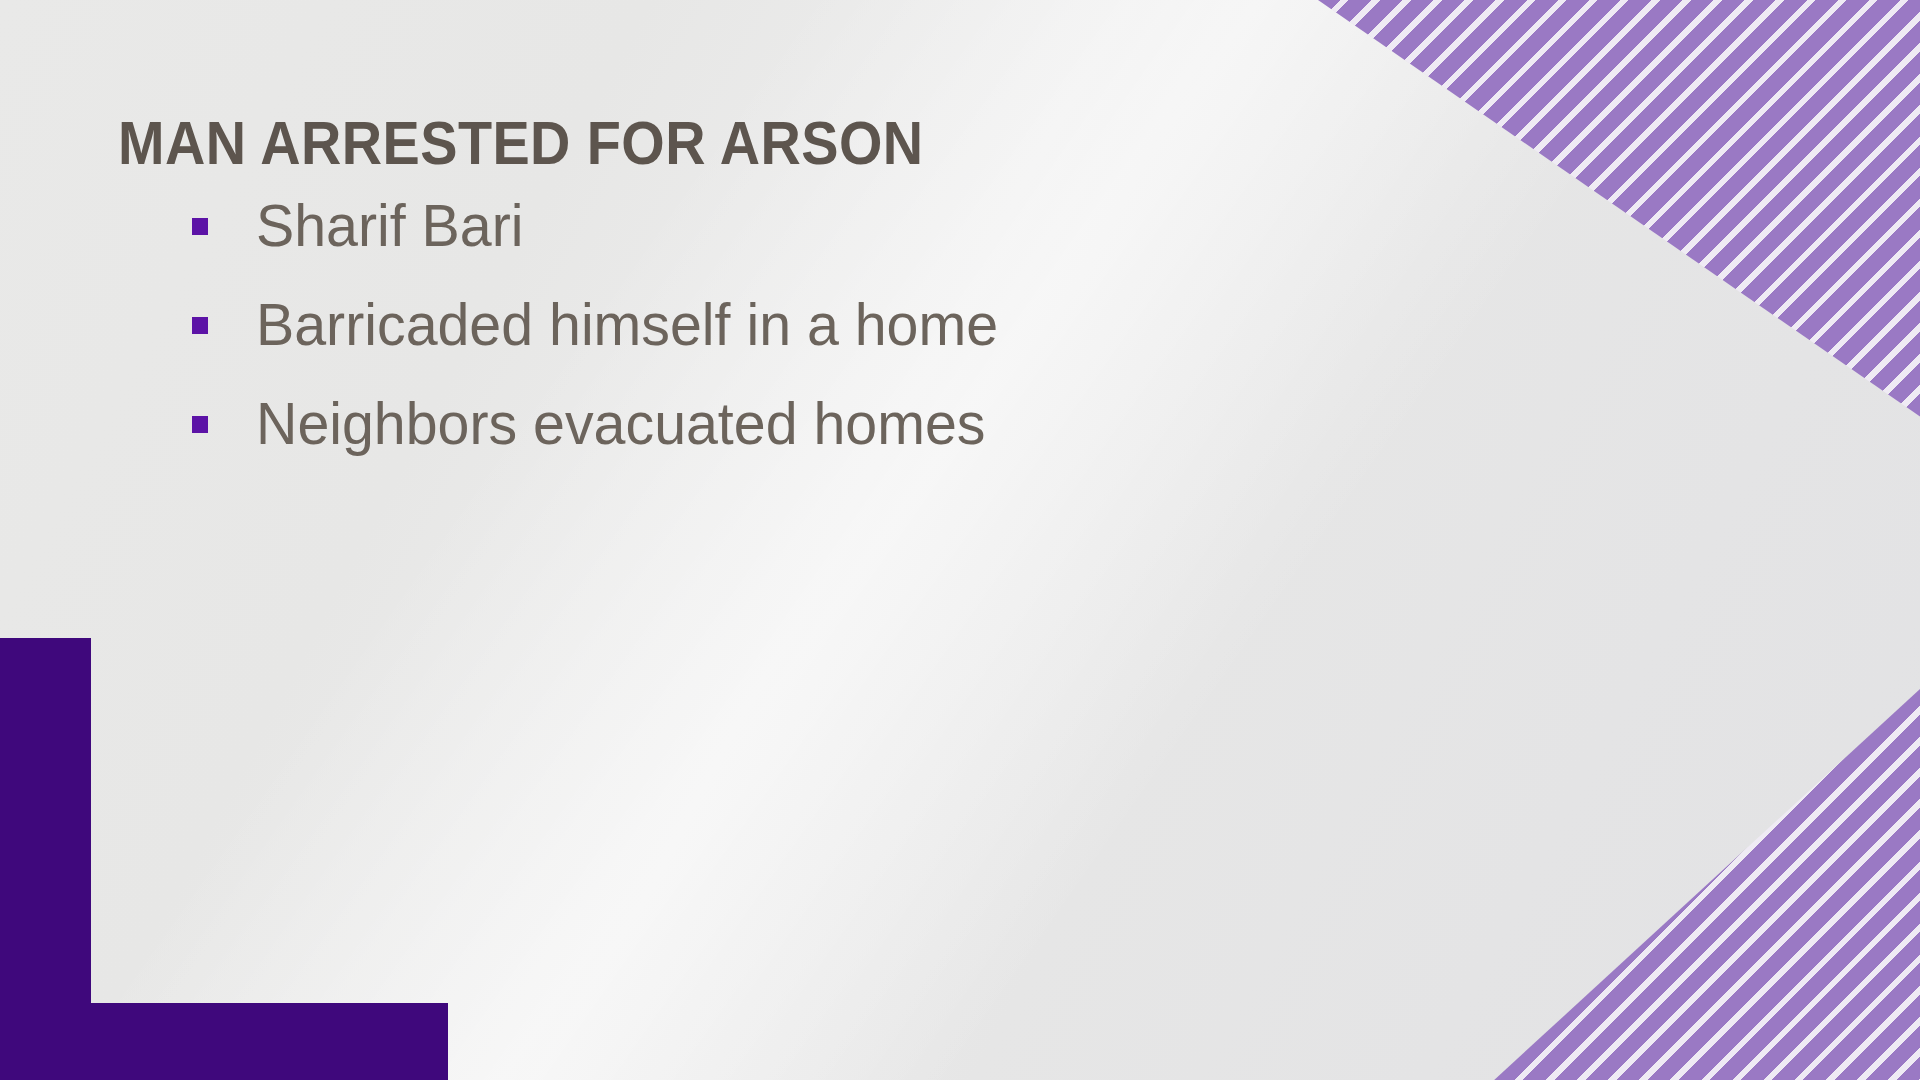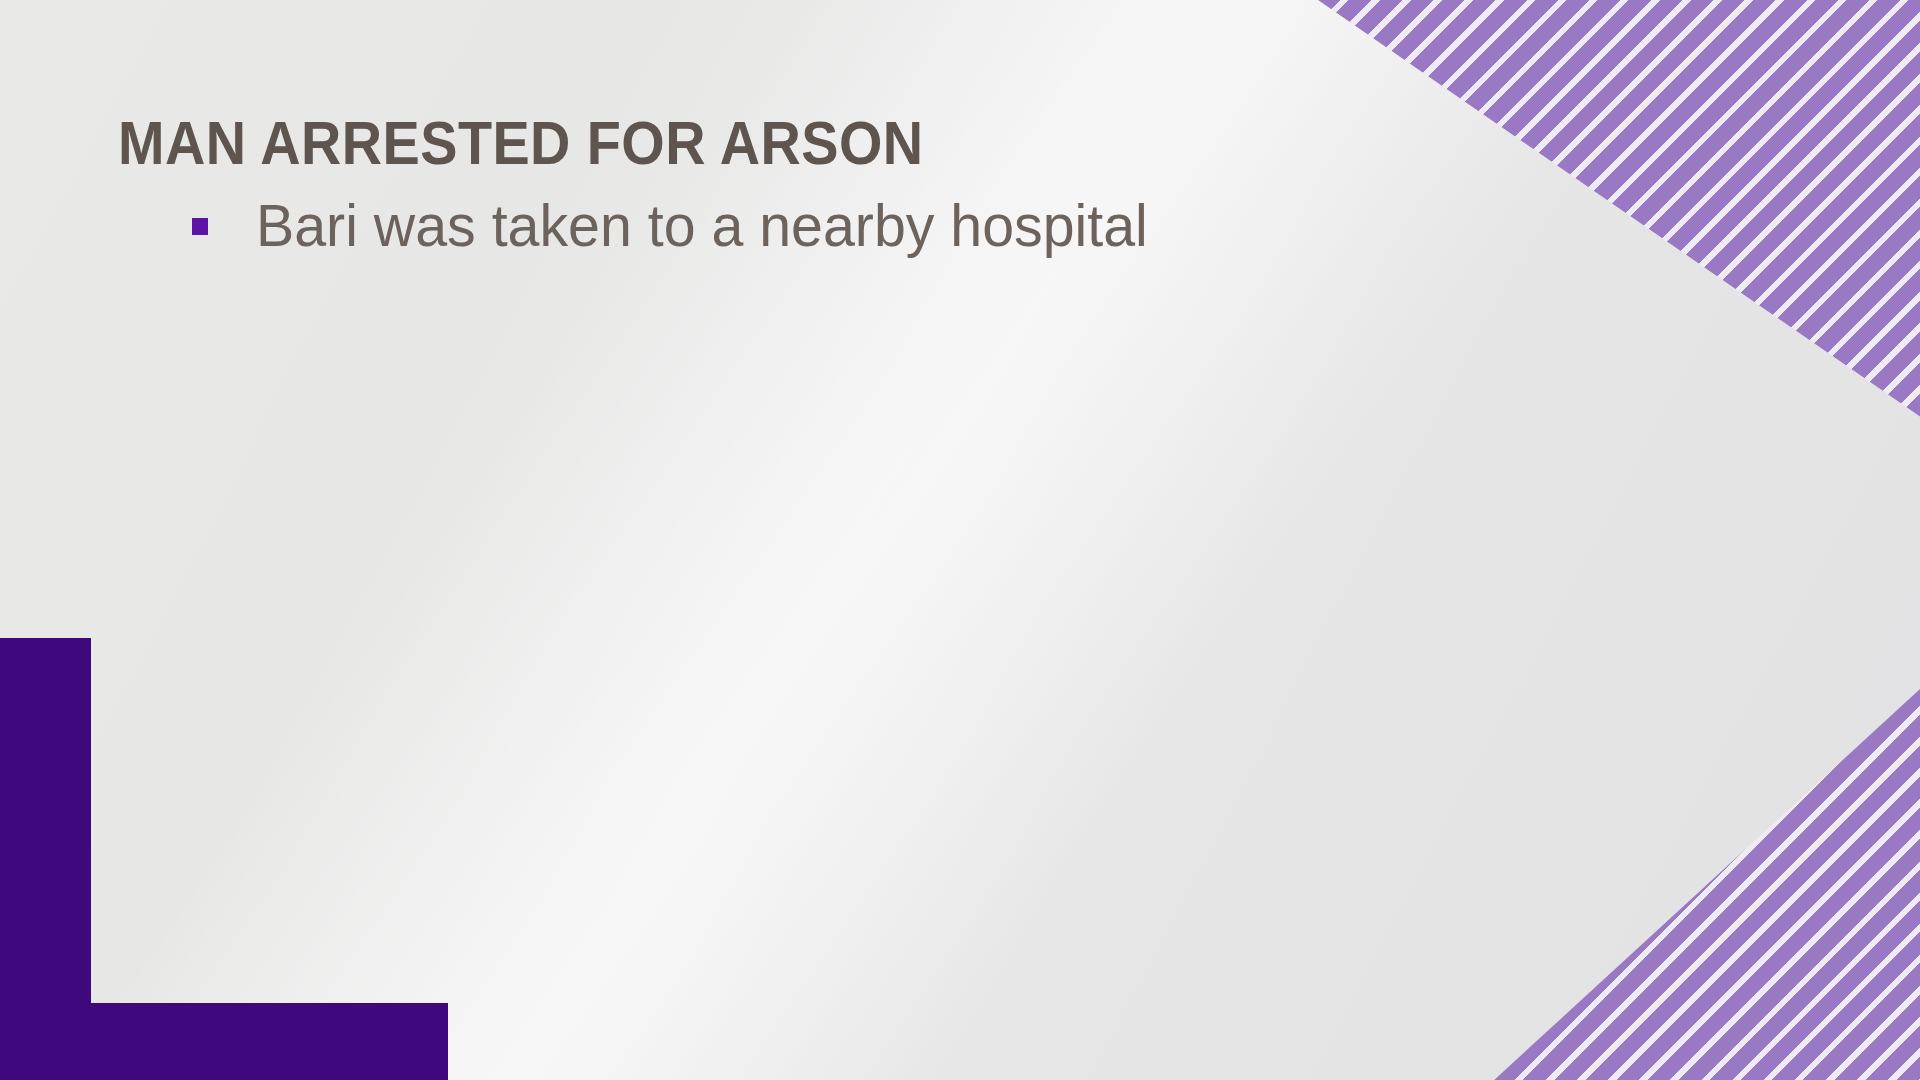--- a/index.html
+++ b/index.html
@@ -201,25 +201,33 @@
 
   <div class="deco-left-bar"></div>
   <div class="deco-bottom-bar"></div>
 
   <div class="content">
 
     <h1 class="slide-title">MAN ARRESTED FOR ARSON</h1>
 
     <ul class="bullet-list">
 
-
-
-
-
-
       <li class="bullet-item">
         <span class="bullet-marker"></span>
-        <span class="bullet-text">Bari was taken to a nearby hospital</span>
+        <span class="bullet-text">Sharif Bari</span>
       </li>
+
+
+      <li class="bullet-item">
+        <span class="bullet-marker"></span>
+        <span class="bullet-text">Barricaded himself in a home</span>
+      </li>
+
+
+      <li class="bullet-item">
+        <span class="bullet-marker"></span>
+        <span class="bullet-text">Neighbors evacuated homes</span>
+      </li>
+
 
     </ul>
   </div>
 </div>
 
 </body></html>

